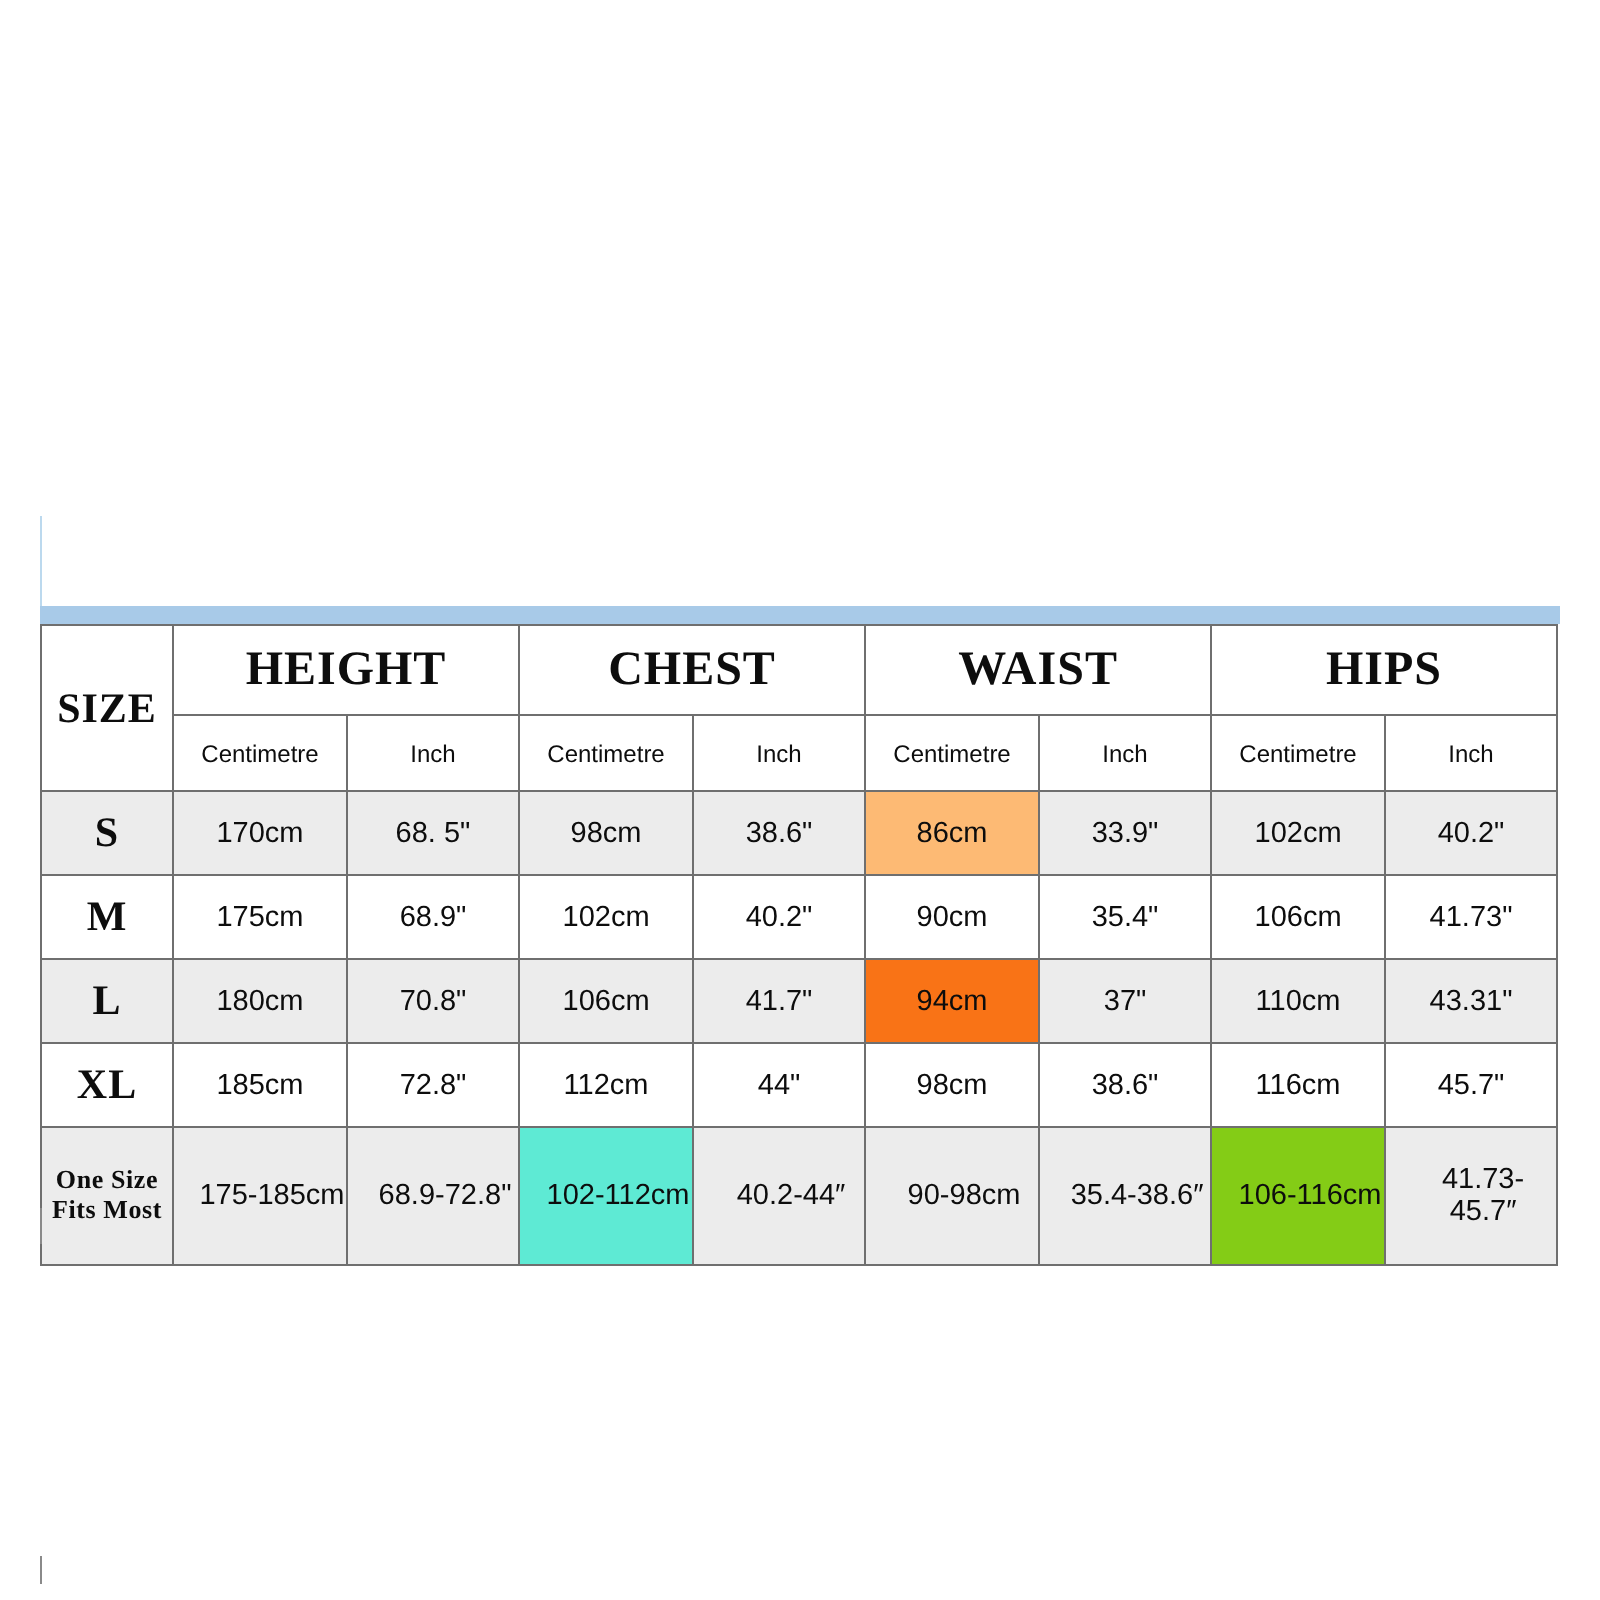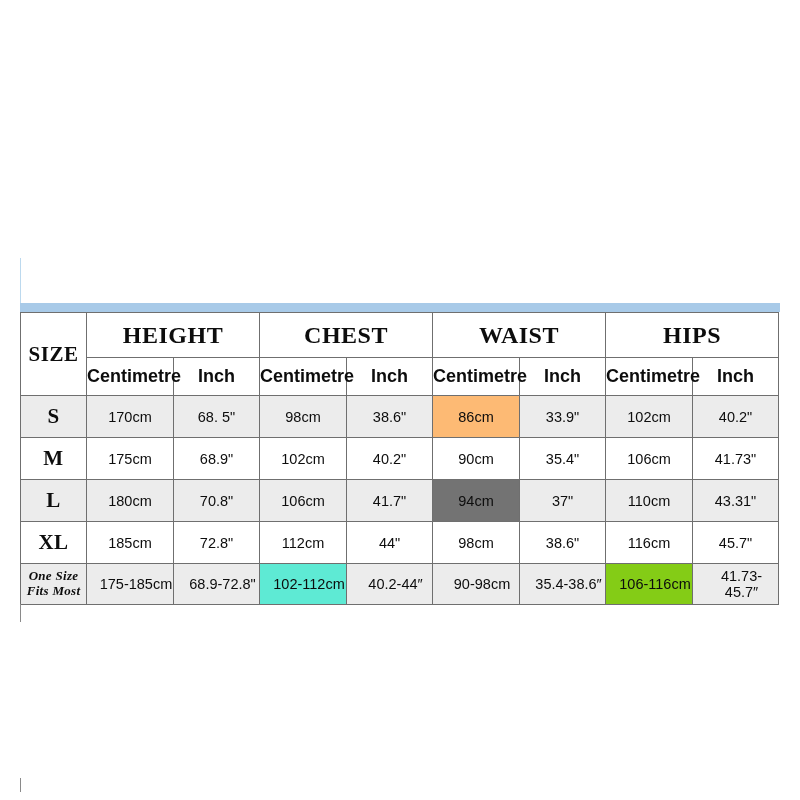--- a/index.html
+++ b/index.html
@@ -100,22 +100,22 @@
     font-family: "Liberation Serif", serif;
     font-weight: bold;
     font-size: 21px;
     letter-spacing: 0.5px;
     margin-top: 46px;
   }
   
   th.sub {
     height: 37px;
     font-family: "Liberation Sans", sans-serif;
-    font-weight: bold;
-    font-size: 18px;
+    font-weight: normal;
+    font-size: 12px;
   }
 
   
   tr.data-row td {
     height: 41px;
     font-family: "Liberation Sans", sans-serif;
     font-size: 14.5px;
   }
   tr.data-row td.size-label {
     font-family: "Liberation Serif", serif;
@@ -130,22 +130,21 @@
   tr.onesize td {
     height: 40px;
     padding-left: 12px;
   }
   tr.onesize td.size-label {
     font-family: "Liberation Serif", serif;
     font-weight: bold;
     font-size: 13px;
     line-height: 1.12;
     letter-spacing: 0.3px;
-    padding: 0 1px;
-    font-style: italic;
+    padding: 14px 1px;
   }
 </style>
 </head>
 <body>
 
 <div id="vguide-top"></div>
 <div id="blue-bar" style="background: rgb(168, 202, 232);"></div>
 
 <div id="chart-wrap">
   <table class="size-chart">
@@ -201,21 +200,21 @@
           <td class="sub-right">35.4"</td>
           <td class="sub-left">106cm</td>
           <td class="sub-right">41.73"</td>
         </tr>
         <tr class="data-row shaded">
           <td class="size-label" style="background: rgb(236, 236, 236);">L</td>
           <td class="sub-left" style="background: rgb(236, 236, 236); margin-top: 24px;">180cm</td>
           <td class="sub-right" style="background: rgb(236, 236, 236);">70.8"</td>
           <td class="sub-left" style="background: rgb(236, 236, 236);">106cm</td>
           <td class="sub-right" style="background: rgb(236, 236, 236);">41.7"</td>
-          <td class="sub-left" style="background: #737373; margin-left: 24px;">94cm</td>
+          <td class="sub-left" style="background: #f97316; margin-left: 24px;">94cm</td>
           <td class="sub-right" style="background: rgb(236, 236, 236);">37"</td>
           <td class="sub-left" style="background: rgb(236, 236, 236);">110cm</td>
           <td class="sub-right" style="background: rgb(236, 236, 236);">43.31"</td>
         </tr>
         <tr class="data-row">
           <td class="size-label">XL</td>
           <td class="sub-left">185cm</td>
           <td class="sub-right">72.8"</td>
           <td class="sub-left">112cm</td>
           <td class="sub-right">44"</td>

